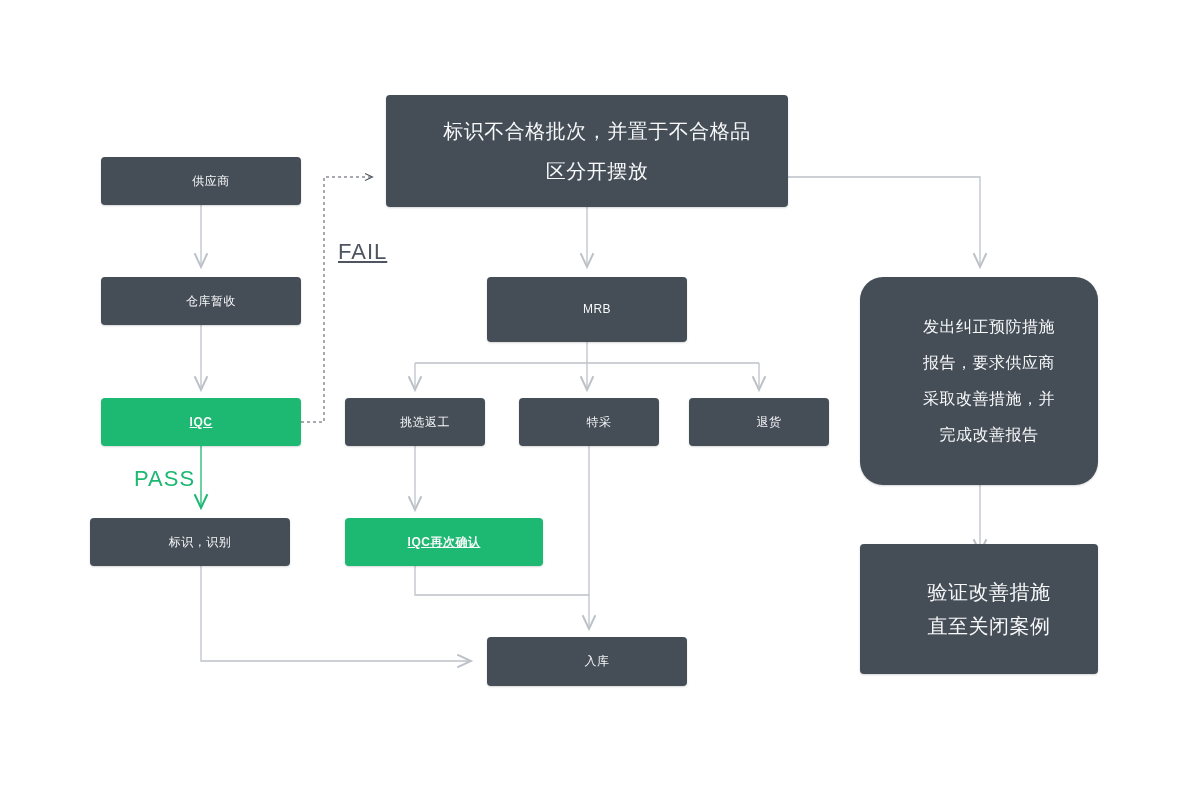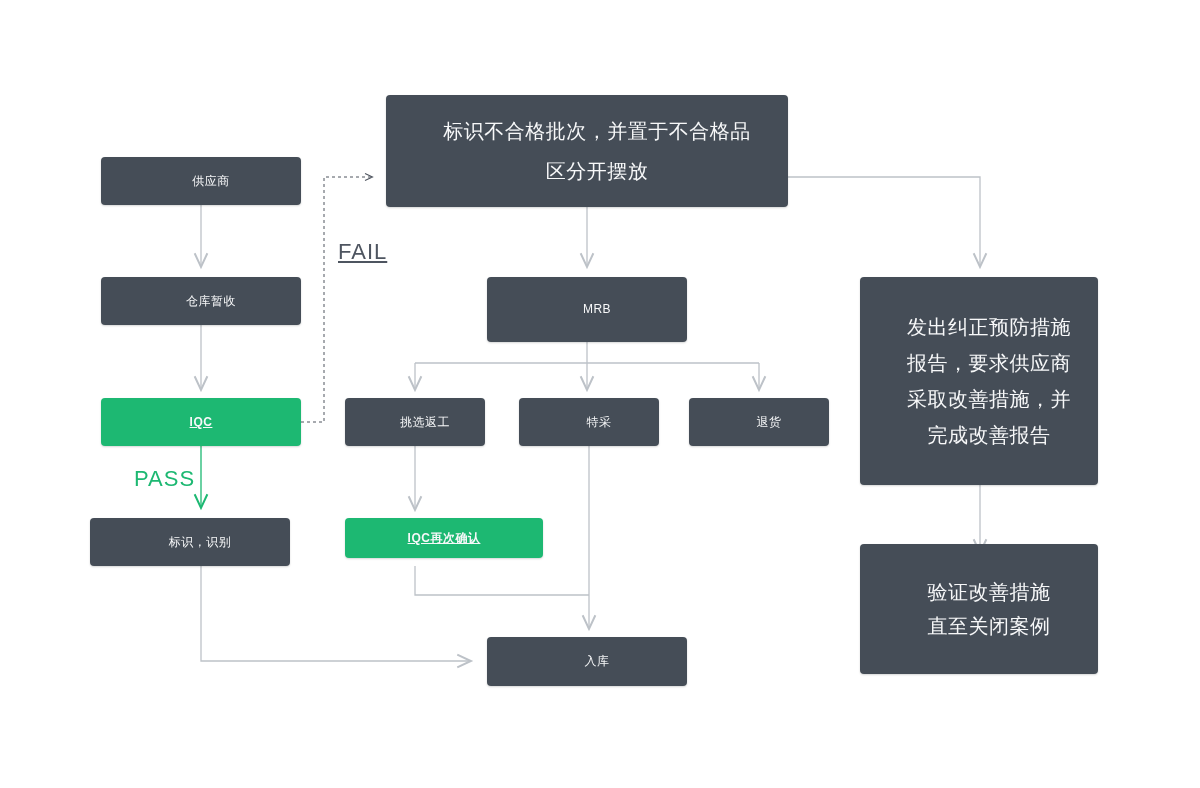--- a/index.html
+++ b/index.html
@@ -57,21 +57,21 @@
     font-size:12px;
     line-height:1.4;
     white-space:pre-line;
     box-shadow:0 1px 2px rgba(20,25,30,0.18);
     letter-spacing:0.5px;
   }
   .node.dark{ background:var(--node-dark);padding-left:20px; }
   .node.green{ background:var(--node-green); }
   .node.bold{ font-weight:700;text-decoration:underline; }
   .node.multiline-top{ font-size:20px; line-height:40px; }
-  .node.multiline-capa{ font-size:20px; line-height:36px; }
+  .node.multiline-capa{ font-size:16px; line-height:36px;border-radius:23px; }
   .node.multiline-verify{ font-size:20px; line-height:34px; }
   .edge-label{
     position:absolute;
     font-size:22px;
     letter-spacing:1px;
   }
   .edge-label.fail{ color:var(--fail-text);text-decoration:underline; }
   .edge-label.pass{ color:var(--pass-text);margin-left:12px; }
 </style>
 </head>
@@ -122,21 +122,21 @@
 区分开摆放</div>
 
   <div class="node dark" style="left:487px;top:277px;width:200px;height:65px">MRB</div>
 
   <div class="node dark" style="left:345px;top:398px;width:140px;height:48px">挑选返工</div>
 
   <div class="node dark" style="left:519px;top:398px;width:140px;height:48px">特采</div>
 
   <div class="node dark" style="left:689px;top:398px;width:140px;height:48px">退货</div>
 
-  <div class="node green bold" style="left:345px;top:518px;width:198px;height:40px">IQC再次确认</div>
+  <div class="node green bold" style="left:345px;top:518px;width:198px;height:48px">IQC再次确认</div>
 
   <div class="node dark" style="left:487px;top:637px;width:200px;height:49px">入库</div>
 
   <div class="node dark multiline-capa" style="left:860px;top:277px;width:238px;height:208px">发出纠正预防措施
 报告，要求供应商
 采取改善措施，并
 完成改善报告</div>
 
   <div class="node dark multiline-verify" style="left:860px;top:544px;width:238px;height:130px">验证改善措施
 直至关闭案例</div>

